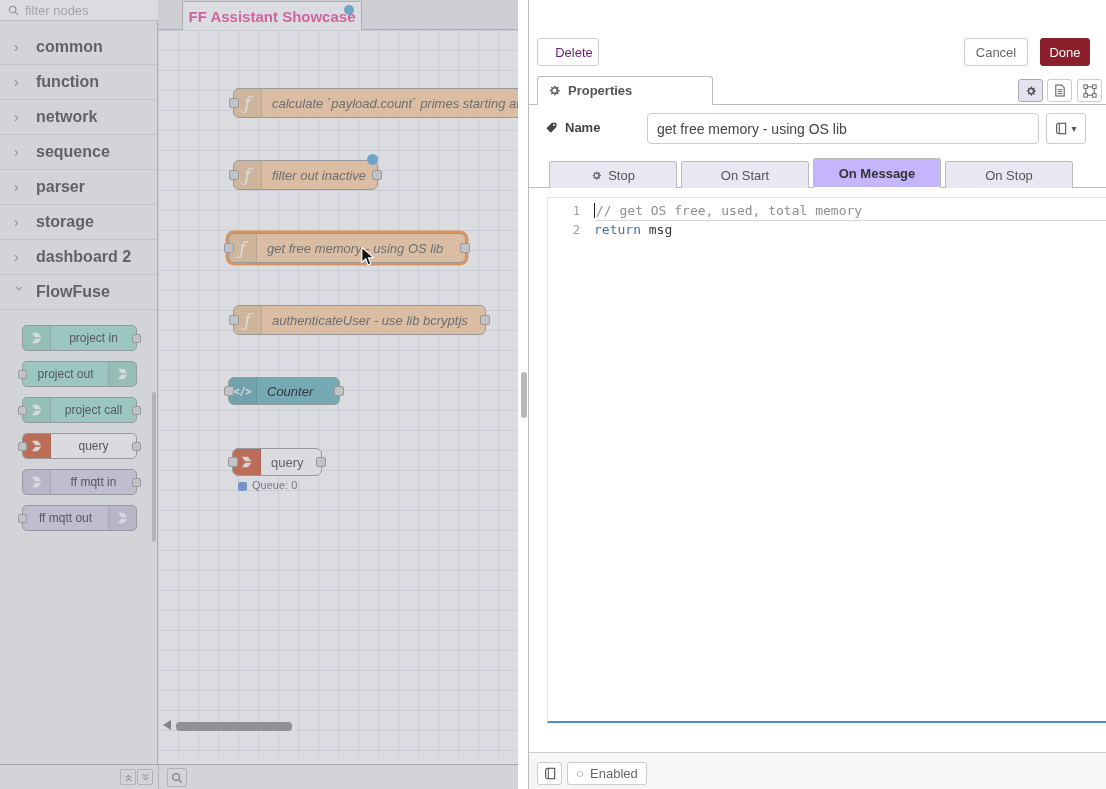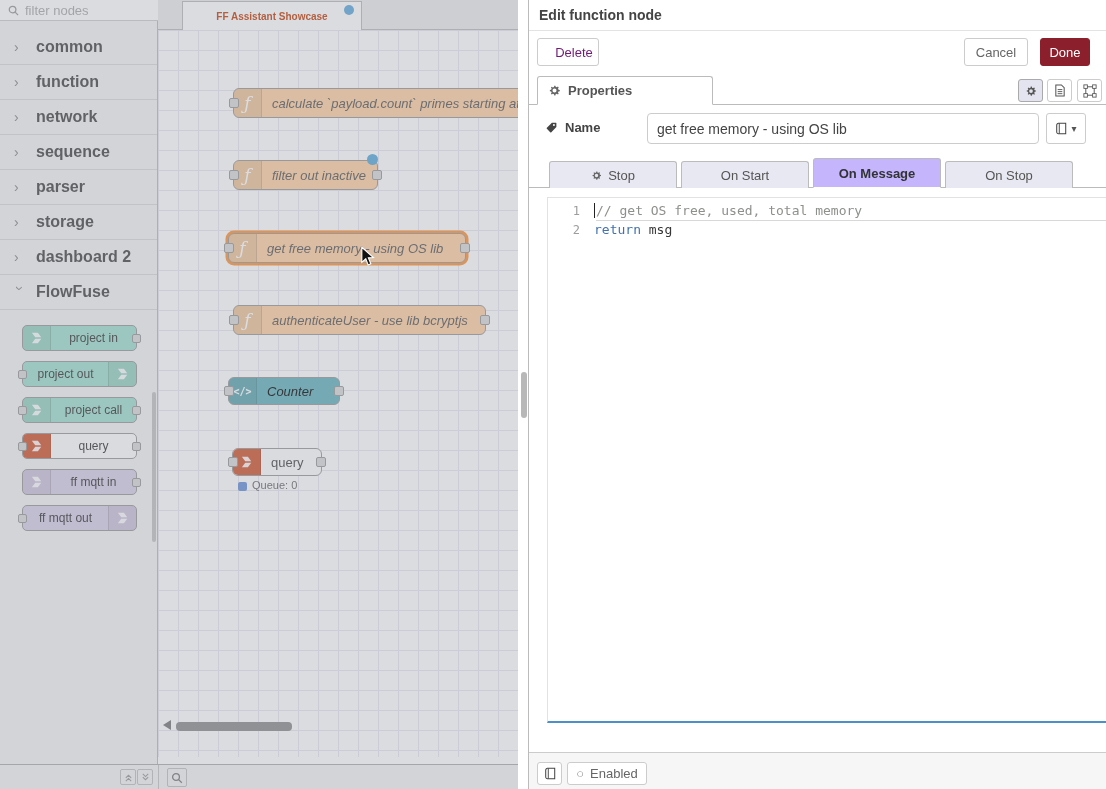--- a/index.html
+++ b/index.html
@@ -36,21 +36,21 @@
   .pport-l { left:-5px; } .pport-r { right:-5px; }
   .teal { background:#9edfce; } .mqtt { background:#d8cfe8; } .whitebody { background:#fdfdfd; }
 
   .palette-vscroll { position:absolute; left:152px; top:392px; width:4px; height:150px;
     background:#c2c2c2; border-radius:2px; }
 
   .tabbar { position:absolute; left:158px; top:0; width:360px; height:30px;
     background:#ececec; border-bottom:1px solid #bbb; }
   .flow-tab { position:absolute; left:24px; top:1px; width:180px; height:29px; background:#fff;
     border:1px solid #bbb; border-bottom:none; display:flex; align-items:center;
-    justify-content:center; font-size:10px; font-weight:bold; color:#c2410c; cursor:pointer; }
+    justify-content:center; font-size:15px; font-weight:bold; color:#ec4899; cursor:pointer; }
   .tab-dot { position:absolute; right:7px; top:3px; width:10px; height:10px; border-radius:50%;
     background:#5fa8dc; }
 
   .canvas { position:absolute; left:158px; top:30px; width:360px; height:727px; overflow:hidden;
     background-color:#fff;
     background-image:
       linear-gradient(#e7e7ef 1px, transparent 1px),
       linear-gradient(90deg, #e7e7ef 1px, transparent 1px);
     background-size:20px 20px; }
 
@@ -373,21 +373,20 @@
 
     <div class="shade"></div>
 
     <svg class="cursor" style="left:360px; top:246px;" width="16" height="21" viewBox="0 0 12 17">
       <path d="M1 1 L1 13.2 L4.2 10.3 L6.1 15.3 L8.3 14.4 L6.3 9.6 L10.4 9.4 Z" fill="#111" stroke="#fff" stroke-width="0.9"></path>
     </svg>
   </div>
 
   <div class="tray">
 
-    <div class="tray-header">Edit function node</div>
 
     <button class="btn btn-delete">Delete</button>
     <button class="btn btn-cancel">Cancel</button>
     <button class="btn btn-done">Done</button>
 
     <div class="proptab-row">
       <div class="proptab">
         <svg width="13" height="13" viewBox="0 0 16 16">
             <path fill="#666" fill-rule="evenodd" d="M14.5 8.7V7.3l-1.6-.3c-.1-.5-.3-1-.6-1.5l.9-1.3-1-1-1.3.9c-.5-.3-1-.5-1.5-.6L9.1 2H7.7l-.3 1.6c-.5.1-1 .3-1.5.6l-1.3-.9-1 1 .9 1.3c-.3.5-.5 1-.6 1.5l-1.6.3v1.4l1.6.3c.1.5.3 1 .6 1.5l-.9 1.3 1 1 1.3-.9c.5.3 1 .5 1.5.6l.3 1.6h1.4l.3-1.6c.5-.1 1-.3 1.5-.6l1.3.9 1-1-.9-1.3c.3-.5.5-1 .6-1.5l1.6-.3zM8 10.5a2.5 2.5 0 1 1 0-5 2.5 2.5 0 0 1 0 5z"></path>
           </svg>

